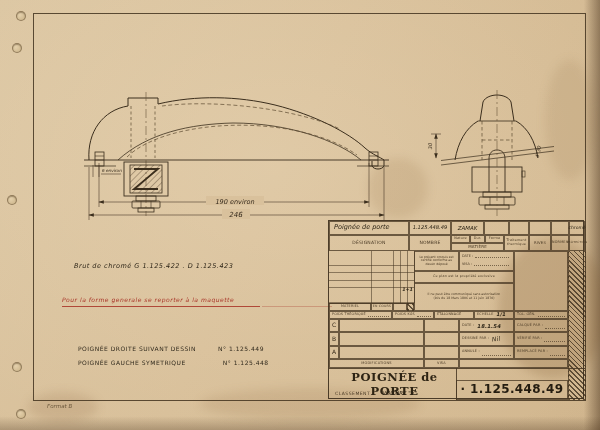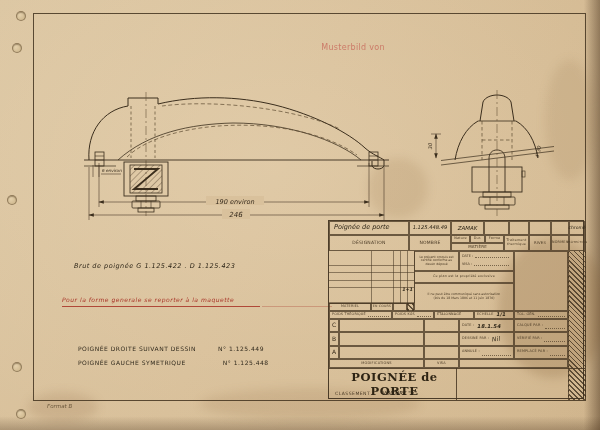--- a/index.html
+++ b/index.html
@@ -58,21 +58,20 @@
 
   <div class="hole" style="left:16px;top:11px;"></div>
   <div class="hole" style="left:12px;top:43px;"></div>
   <div class="hole" style="left:7px;top:195px;"></div>
   <div class="hole" style="left:12px;top:362px;"></div>
   <div class="hole" style="left:16px;top:409px;"></div>
 
   <div class="frame"></div>
 
   <div class="watermark">
-    <div>Musterbild von</div>
   </div>
 
   <svg class="abs" style="left:0;top:0" width="600" height="430">
     <defs>
       <pattern id="hatch" width="4.5" height="4.5" patternUnits="userSpaceOnUse" patternTransform="rotate(45)">
         <line x1="0" y1="0" x2="0" y2="4.5" stroke="#4a3826" stroke-width="0.7"></line>
       </pattern>
       <marker id="arr" markerWidth="9" markerHeight="6" refX="8" refY="3" orient="auto-start-reverse">
         <path d="M0,0 L9,3 L0,6 Z" fill="#3b2e1d"></path>
       </marker>
@@ -133,21 +132,21 @@
     </g>
 
     <g stroke="#4a3a28" fill="none" stroke-width=".6">
       <line x1="436" y1="134" x2="436" y2="158" marker-start="url(#arr)" marker-end="url(#arr)"></line>
       <path d="M 431 134 L 441 134"></path>
       <text class="dimtxt" transform="rotate(-90 432 146)" x="432" y="146" text-anchor="middle" stroke="none" style="font-size:5px;">30</text>
       <text class="dimtxt" transform="rotate(-78 540 152)" x="540" y="152" text-anchor="middle" stroke="none" style="font-size:5px;">4°30</text>
     </g>
   </svg>
 
-  <div class="note hand" style="left:74px;top:262px;font-size:6.5px;">Brut de poignée   G 1.125.422 . D 1.125.423</div>
+  <div class="note hand" style="left:74px;top:262px;font-size:6.5px;">Brut de chromé   G 1.125.422 . D 1.125.423</div>
   <div class="note rednote" style="left:62px;top:296px;font-size:6px;font-style:italic;">Pour la forme generale se reporter à la maquette</div>
   <div class="redline" style="left:62px;top:306px;width:198px;"></div>
   <div class="redline" style="left:262px;top:306px;width:70px;opacity:.35;"></div>
 
   <div class="note" style="left:78px;top:345px;font-size:6px;display:flex;gap:22px;">
     <span>POIGNÉE DROITE SUIVANT DESSIN</span>
     <span>N° 1.125.449</span>
   </div>
   <div class="note" style="left:78px;top:359px;font-size:6px;display:flex;gap:37px;">
     <span>POIGNÉE GAUCHE SYMETRIQUE</span>
@@ -270,16 +269,17 @@
 
     <div class="abs hatch" style="left:239px;top:30px;width:17px;height:149px;border-left:.8px solid rgba(70,54,34,.75);"></div>
 
     <div class="abs tbtitle" style="left:4px;top:149px;width:123px;text-align:center;">POIGNÉE de PORTE</div>
     <div class="abs" style="left:6px;top:169px;width:121px;display:flex;gap:8px;align-items:baseline;">
       <span class="lb" style="font-size:4.5px;letter-spacing:.5px;">CLASSEMENT :</span>
       <span class="hand" style="font-size:5.5px;">VOITURE "V"</span>
     </div>
     <div class="vline" style="left:127px;top:147px;height:32px;background:rgba(70,54,34,.85);"></div>
     <div class="abs" style="left:0;top:147px;width:256px;height:1px;background:rgba(70,54,34,.85);"></div>
+    <div class="c bignum" style="left:127px;top:159px;width:112px;height:20px;border-width:1px;">· 1.125.448.49</div>
   </div>
 
   <div class="fmt">Format B</div>
 </div>
 
 </body></html>

